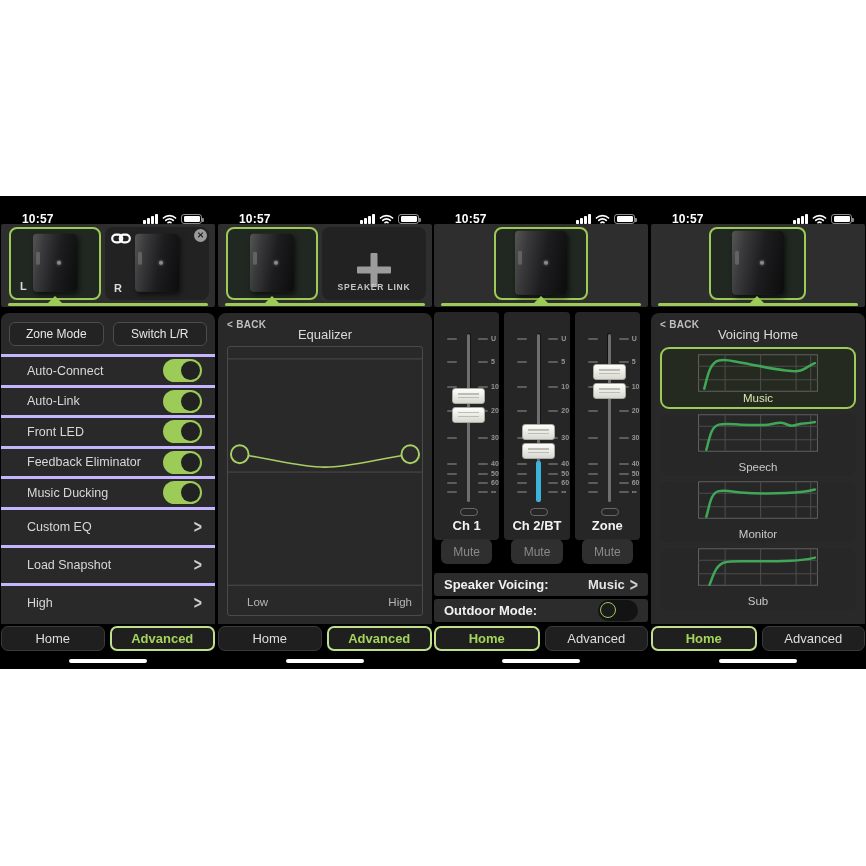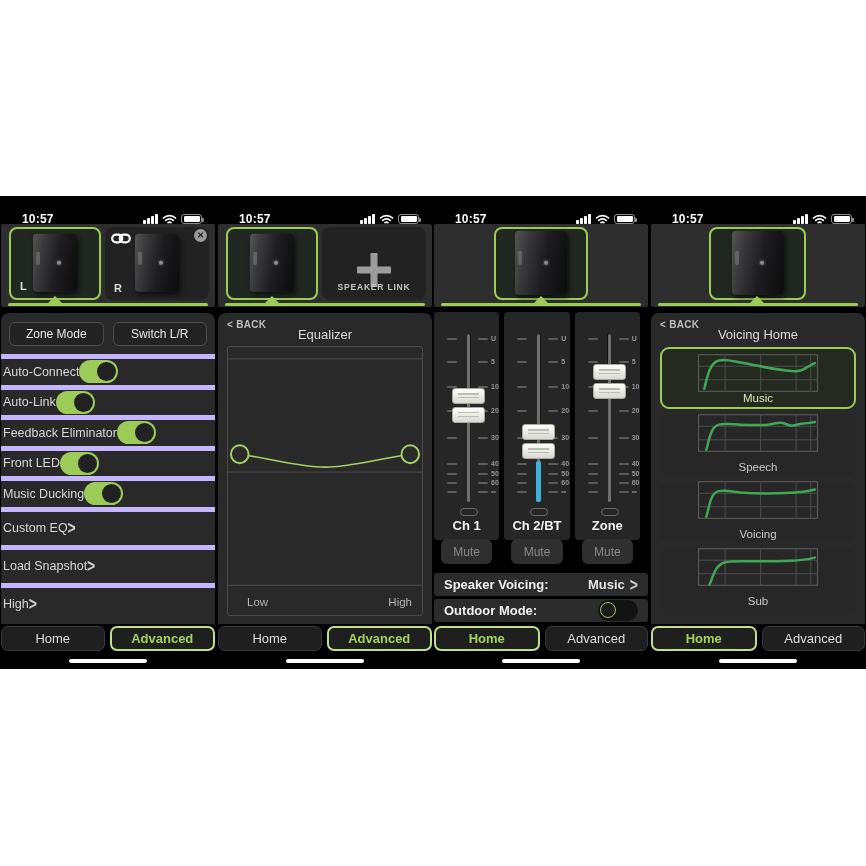--- a/index.html
+++ b/index.html
@@ -57,22 +57,22 @@
   
   .panel{position:absolute;top:117px;left:1px;right:1px;height:311px;background:#292929;
          border-radius:8px 8px 0 0;overflow:hidden;}
 
   
   .btn-row{position:absolute;top:9px;left:8px;right:8px;display:flex;gap:9px}
   .pill-btn{flex:1;height:24px;background:#232323;border:1px solid #4c4c4c;border-radius:6px;
             color:#e6e6e6;font-size:12px;display:flex;align-items:center;justify-content:center;
             font-family:inherit;cursor:pointer}
   .rows{position:absolute;top:41px;left:0;right:0}
-  .row{height:30.5px;display:flex;align-items:center;
-       padding:0 13px 0 2px;border-top:5px solid #c4b5fd;box-sizing:border-box}
+  .row{height:30.5px;display:flex;align-items:center;justify-content:space-between;
+       padding:0 13px 0 26px;border-top:3px solid #c4b5fd;box-sizing:border-box}
   .row.tall{height:38px}
   .row-label{color:#d8d8d8;font-size:12.5px}
   .chev{color:#cfcfcf;font-size:14px;font-weight:700;transform:scaleY(1.25)}
   .toggle{width:39px;height:23px;border-radius:12px;background:#9dcb57;position:relative;flex:0 0 auto}
   .toggle:after{content:'';position:absolute;top:2px;width:19px;height:19px;border-radius:50%;background:#222;right:2px}
   .toggle.off{background:#131313}
   .toggle.off:after{left:2px;right:auto;background:#1a1a1a;border:1.5px solid #9dcb57;
                     width:17px;height:17px;top:1.5px;box-sizing:border-box}
 
   
@@ -185,25 +185,25 @@
       <div class="rows">
         <div class="row">
           <span class="row-label">Auto-Connect</span>
           <span class="toggle"></span>
         </div>
         <div class="row">
           <span class="row-label">Auto-Link</span>
           <span class="toggle"></span>
         </div>
         <div class="row">
+          <span class="row-label">Front LED</span>
+          <span class="toggle"></span>
+        </div>
+        <div class="row">
           <span class="row-label">Feedback Eliminator</span>
-          <span class="toggle"></span>
-        </div>
-        <div class="row">
-          <span class="row-label">Front LED</span>
           <span class="toggle"></span>
         </div>
         <div class="row">
           <span class="row-label">Music Ducking</span>
           <span class="toggle"></span>
         </div>
         <div class="row tall">
           <span class="row-label">Custom EQ</span>
           <span class="chev">&gt;</span>
         </div>
@@ -569,21 +569,21 @@
           <svg width="120" height="38" viewBox="0 0 115 36">
             <rect class="gridbox" x="0.5" y="0.5" width="114" height="35"></rect>
             <line class="grid" x1="26" y1="0" x2="26" y2="36"></line>
               <line class="grid" x1="60" y1="0" x2="60" y2="36"></line>
             <line class="grid" x1="94" y1="0" x2="94" y2="36"></line>
               <line class="grid" x1="108" y1="0" x2="108" y2="36"></line>
             <line class="grid" x1="0" y1="11.5" x2="115" y2="11.5"></line>
               <line class="grid" x1="0" y1="24.5" x2="115" y2="24.5"></line>
             <path class="vcurve" d="M8 34 C 11 24 12 11 20 9.5 C 26 8.3 33 10 41 10.8 C 56 12 72 12 84 11.4 C 96 10.8 104 10.2 112 8"></path>
           </svg>
-          <div class="mode-label">Voicing</div>
+          <div class="mode-label">Monitor</div>
         </div>
         <div class="mode">
           <svg width="120" height="38" viewBox="0 0 115 36">
             <rect class="gridbox" x="0.5" y="0.5" width="114" height="35"></rect>
             <line class="grid" x1="26" y1="0" x2="26" y2="36"></line>
               <line class="grid" x1="60" y1="0" x2="60" y2="36"></line>
             <line class="grid" x1="94" y1="0" x2="94" y2="36"></line>
               <line class="grid" x1="108" y1="0" x2="108" y2="36"></line>
             <line class="grid" x1="0" y1="11.5" x2="115" y2="11.5"></line>
               <line class="grid" x1="0" y1="24.5" x2="115" y2="24.5"></line>

